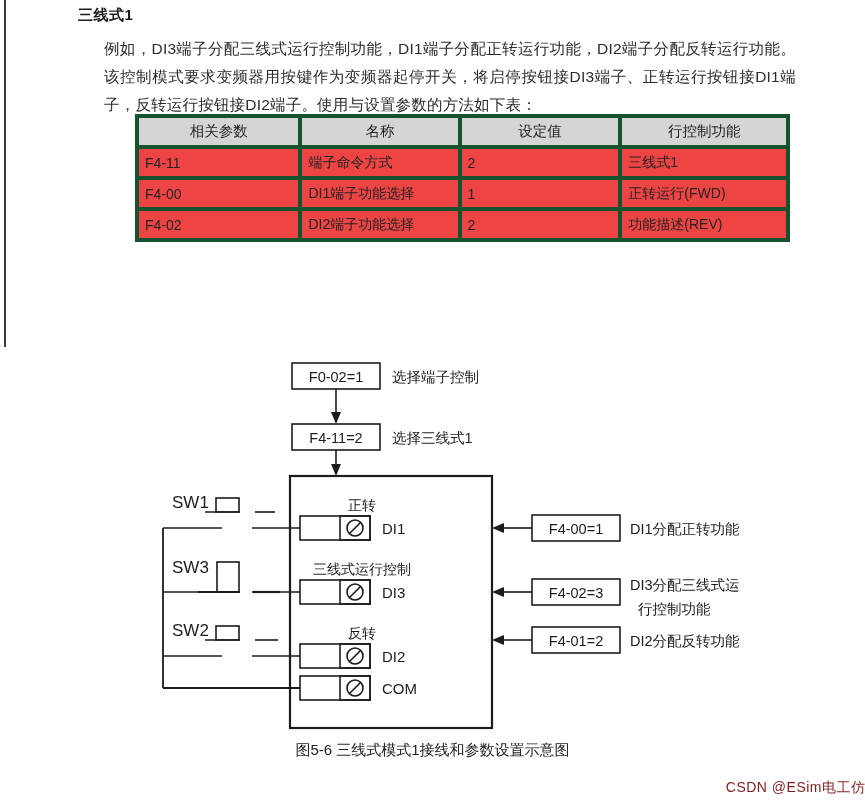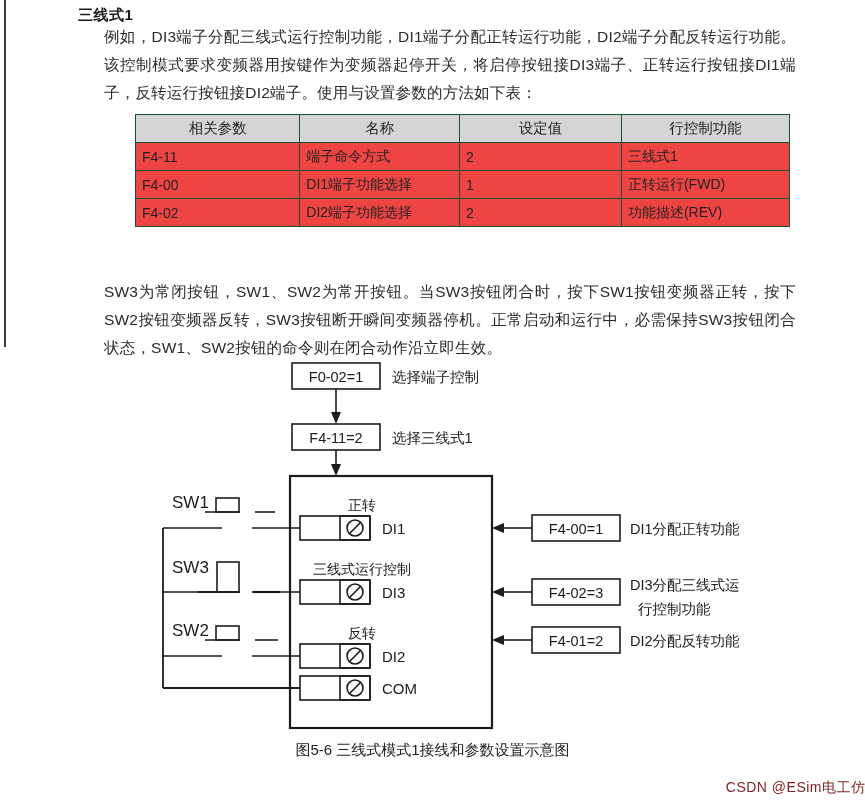--- a/index.html
+++ b/index.html
@@ -49,21 +49,21 @@
   .para {
     position: absolute;
     font-size: 15.5px;
     line-height: 28px;
     color: #2a2a2a;
     text-align: justify;
     letter-spacing: 0.2px;
   }
   .para-1 {
     left: 104px;
-    top: 23px;
+    top: 35px;
     width: 692px;
     text-indent: 0;
   }
   .para-2 {
     left: 104px;
     top: 278px;
     width: 692px;
   }
 
   
@@ -71,21 +71,21 @@
     position: absolute;
     left: 135px;
     top: 114px;
     width: 655px;
     border-collapse: collapse;
     font-size: 14px;
     color: #232323;
   }
   .param-table th,
   .param-table td {
-    border: 1px solid #14532d;
+    border: 4px solid #14532d;
     height: 27px;
     padding: 0 6px;
     font-weight: normal;
   }
   .param-table thead th {
     background: #d5d5d5;
     text-align: center;
     font-size: 14.5px;
   }
   .param-table tbody td {
@@ -177,21 +177,20 @@
       </tr>
       <tr>
         <td>F4-02</td>
         <td>DI2端子功能选择</td>
         <td>2</td>
         <td>功能描述(REV)</td>
       </tr>
     </tbody>
   </table>
 
-  <div class="para para-2">SW3为常闭按钮，SW1、SW2为常开按钮。当SW3按钮闭合时，按下SW1按钮变频器正转，按下SW2按钮变频器反转，SW3按钮断开瞬间变频器停机。正常启动和运行中，必需保持SW3按钮闭合状态，SW1、SW2按钮的命令则在闭合动作沿立即生效。</div>
 
   <div class="diagram">
     <svg width="865" height="400" viewBox="0 0 865 400" xmlns="http://www.w3.org/2000/svg">
       <g stroke="#1c1c1c" fill="none" stroke-width="1.6">
 
         <rect x="292" y="11" width="88" height="26"></rect>
 
         <line x1="336" y1="37" x2="336" y2="62"></line>
         <polygon points="336,72 331,60 341,60" fill="#1c1c1c" stroke="none"></polygon>
 

